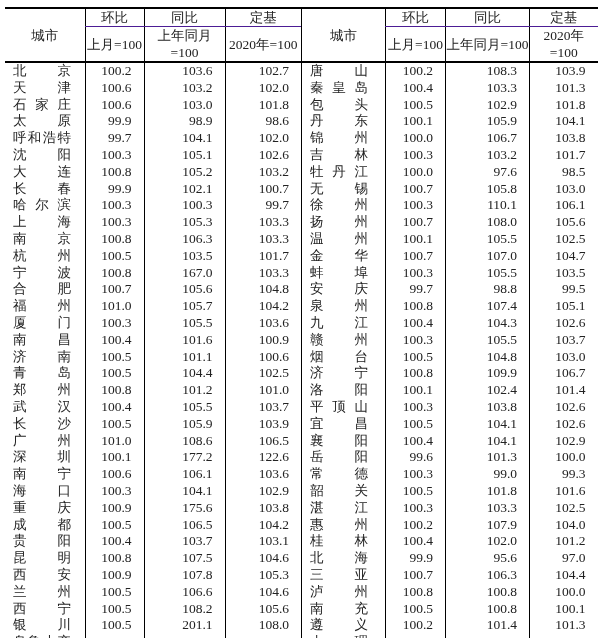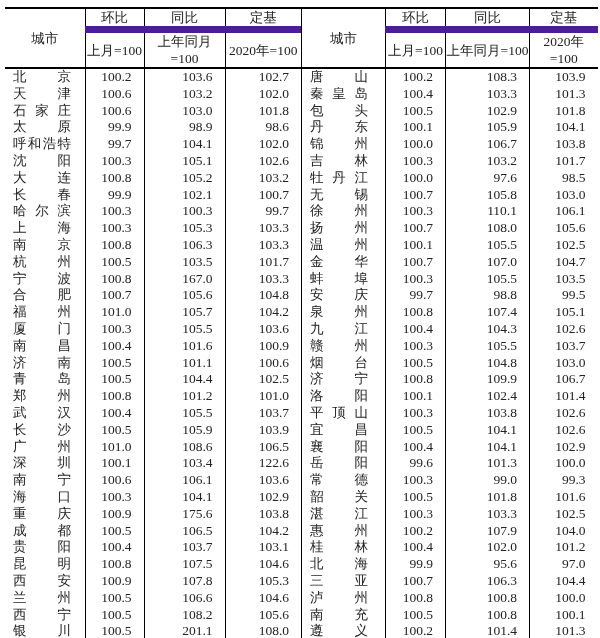--- a/index.html
+++ b/index.html
@@ -21,21 +21,21 @@
   thead th {
     font-weight: normal;
     text-align: center;
     font-size: 13.5px;
     height: 17px;
     line-height: 17px;
     padding: 0;
   }
   thead { border-bottom: 2px solid #000; }
   
-  thead tr.h1 th.sub-top { border-bottom: 7px solid #4c1d95; }
+  thead tr.h1 th.sub-top { border-bottom: 1px solid #4c1d95; }
   
   .vline { border-left: 1px solid #000; }
   .right-table { border-left: 1px solid #000; }
   tbody td {
     height: 16.8px;
     line-height: 16.8px;
     padding: 0;
     font-size: 13.5px;
     white-space: nowrap;
     overflow: hidden;
@@ -289,21 +289,21 @@
             <td class="num vline">101.0</td>
             <td class="num vline">108.6</td>
             <td class="num vline">106.5</td>
           </tr>
           <tr>
             <td class="city"><span class="city-name">
                 <span>深</span>
                 <span>圳</span>
               </span></td>
             <td class="num vline">100.1</td>
-            <td class="num vline">103.4</td>
+            <td class="num vline">177.2</td>
             <td class="num vline">122.6</td>
           </tr>
           <tr>
             <td class="city"><span class="city-name">
                 <span>南</span>
                 <span>宁</span>
               </span></td>
             <td class="num vline">100.6</td>
             <td class="num vline">106.1</td>
             <td class="num vline">103.6</td>

